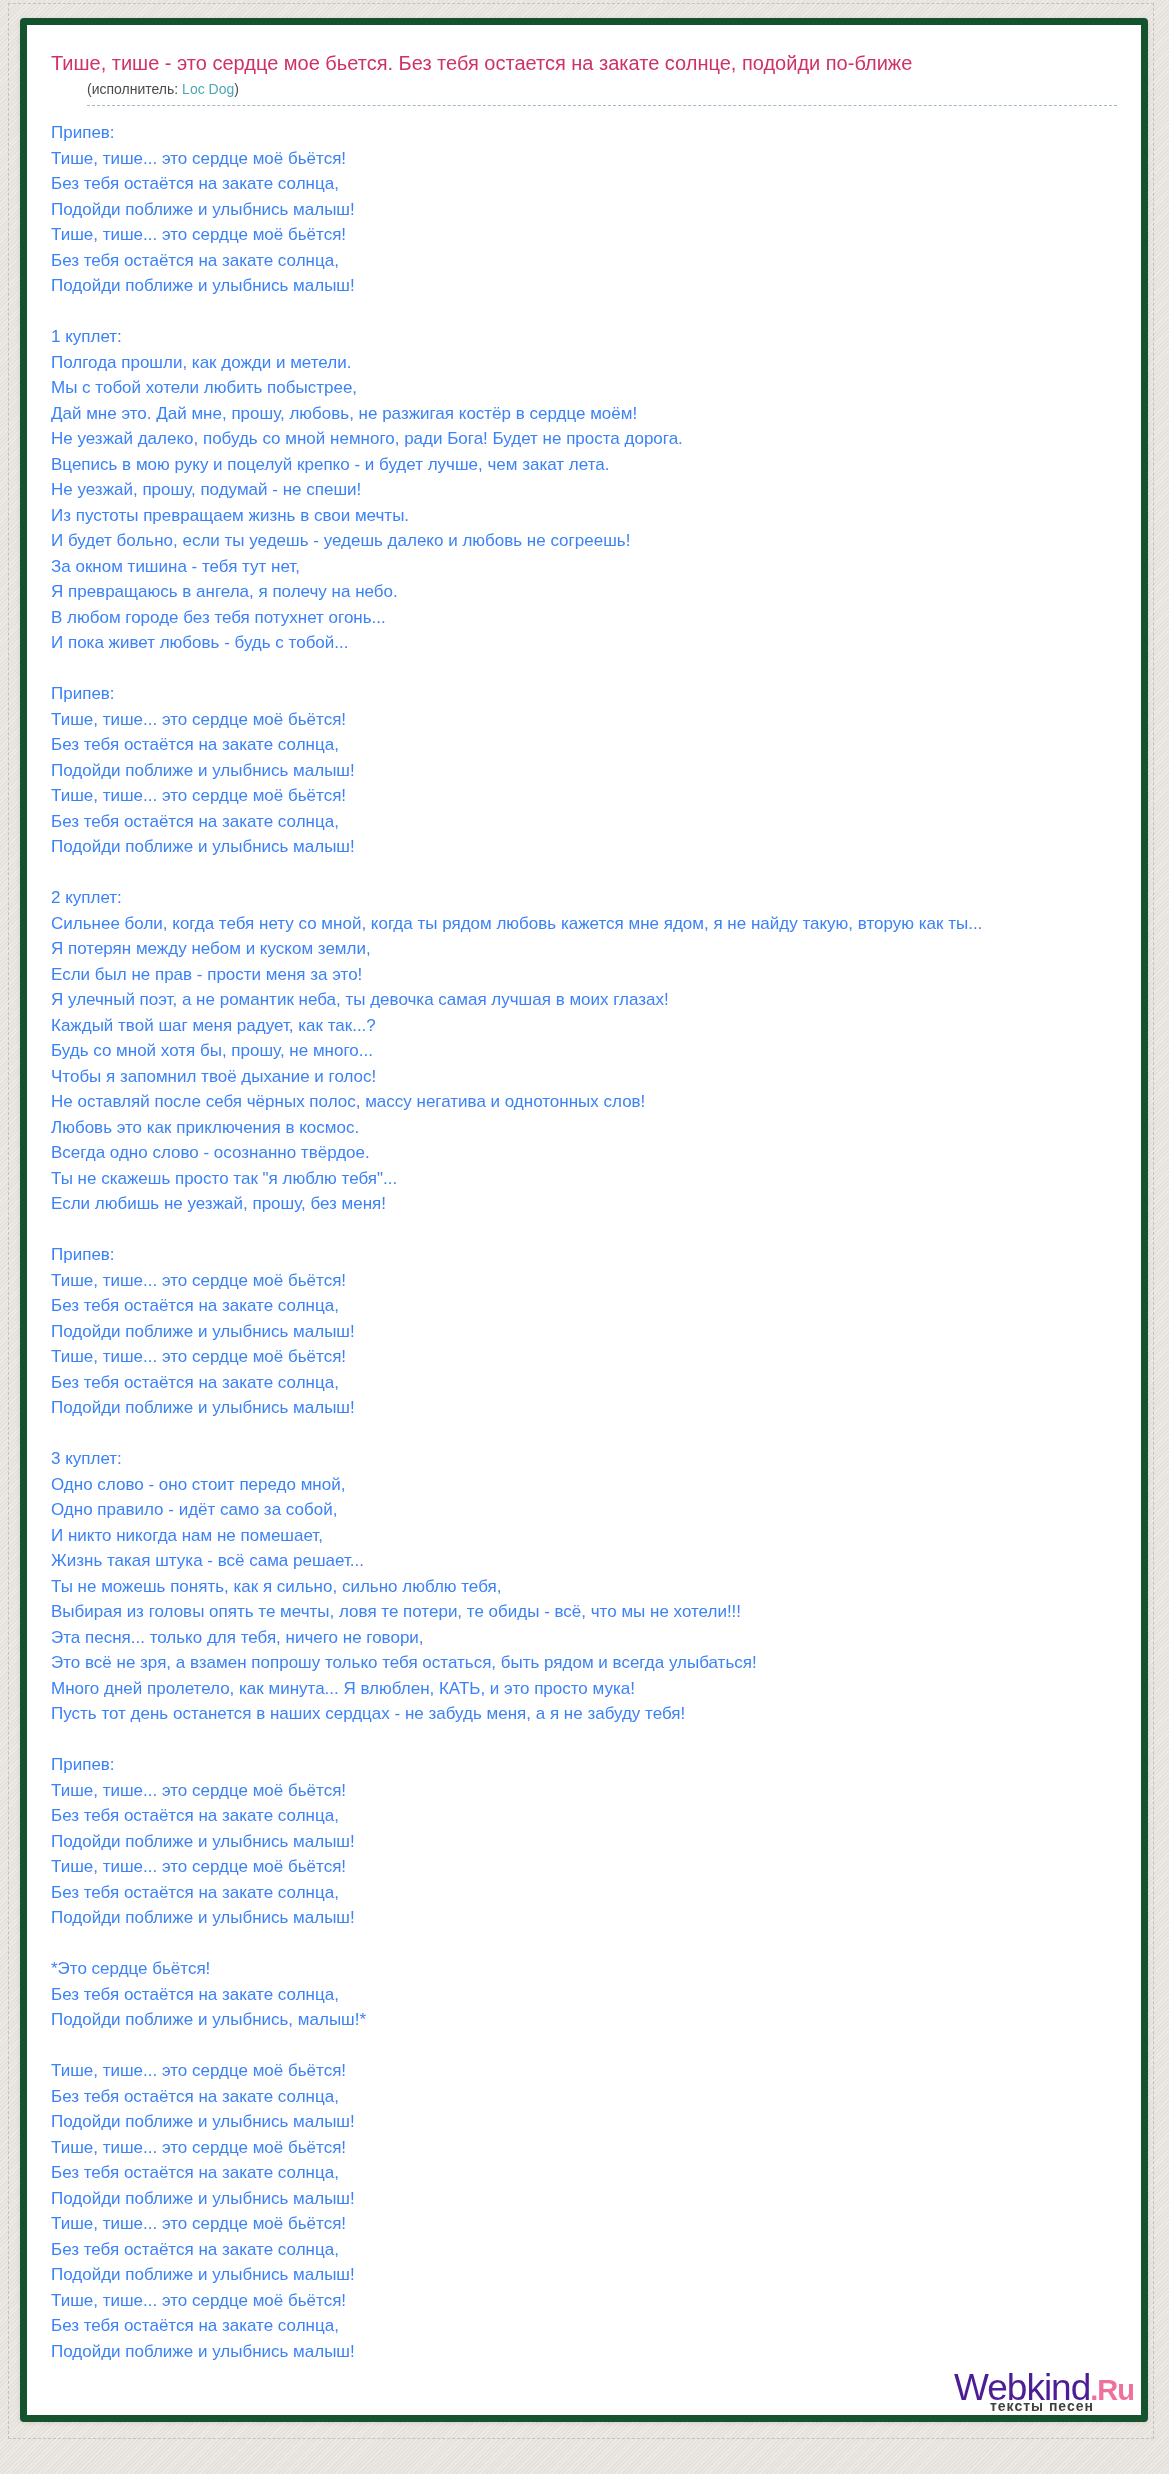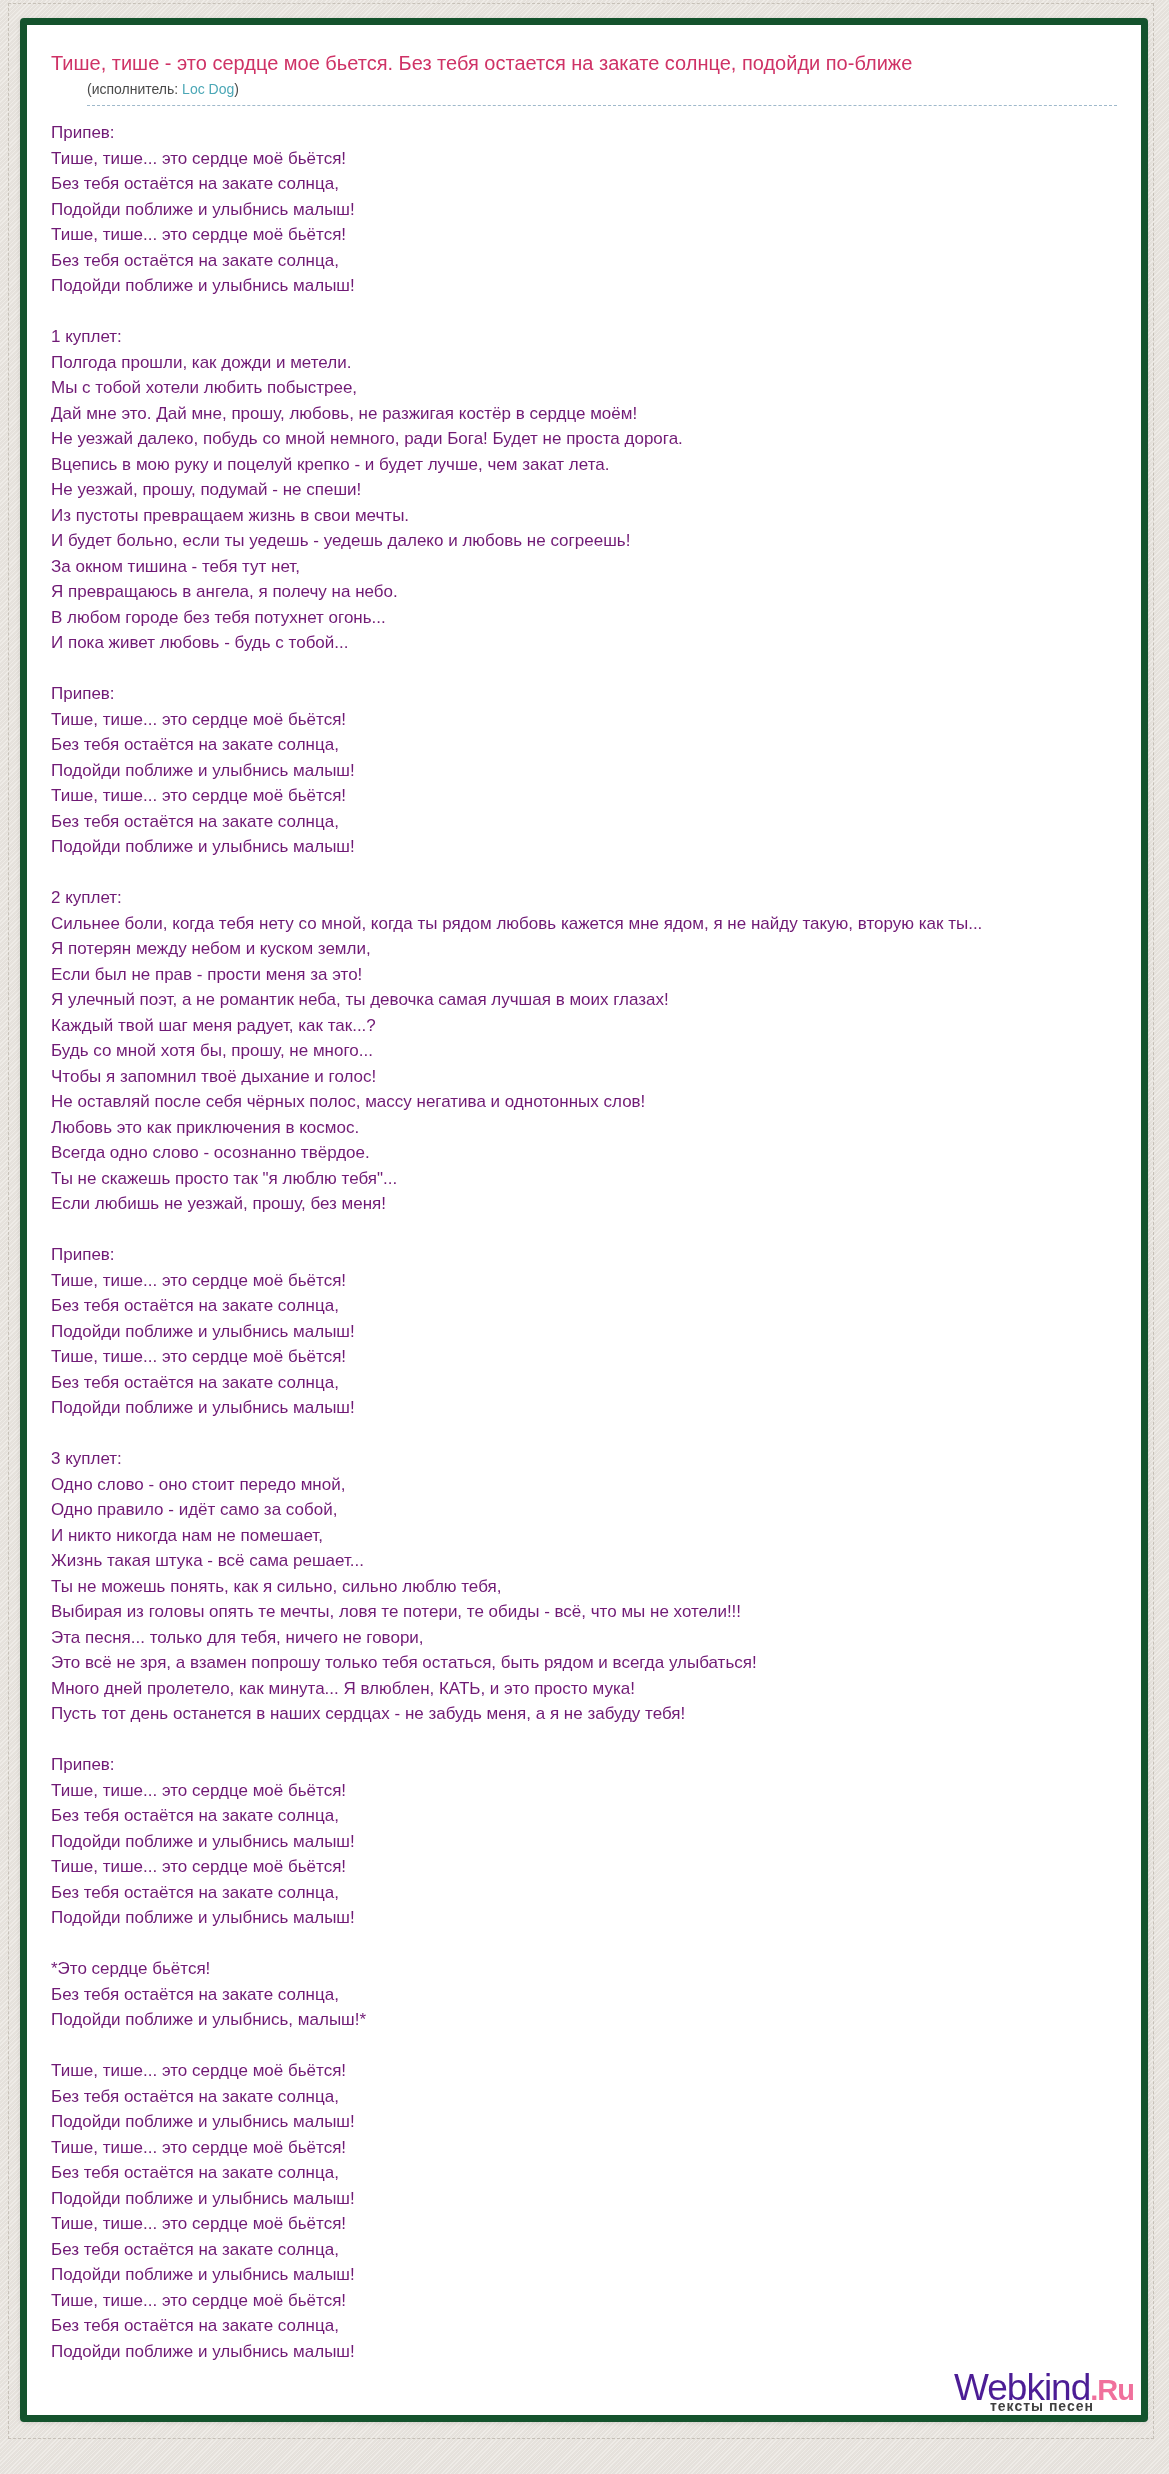--- a/index.html
+++ b/index.html
@@ -33,21 +33,21 @@
   .artist-line {
     margin-top:6px; padding-bottom:8px;
     font-size:14px; color:#4a4a4a;
     border-bottom:1px dashed #9fb9cb;
     margin-left:36px;
   }
   .artist-link { color:#4ba7b6; text-decoration:none; cursor:pointer; }
 
   .lyrics {
     margin-top:14px;
-    font-size:17px; line-height:25.5px; color:#701a75;
+    font-size:17px; line-height:25.5px; color:#3b82f6;
     white-space:pre-line;
   }
 
   .footer-logo {
     position:absolute; right:7px; bottom:2px;
     text-align:right; line-height:1; cursor:pointer;
   }
   .logo-main {
     font-size:37px; font-weight:normal; color:#4c1d95; letter-spacing:-1px;
   }

